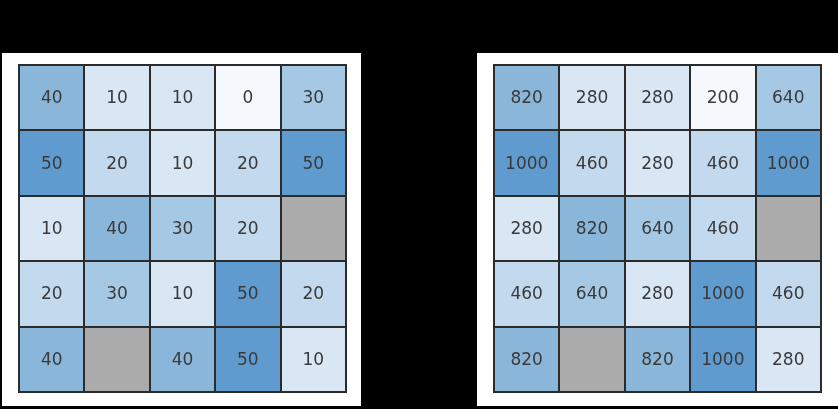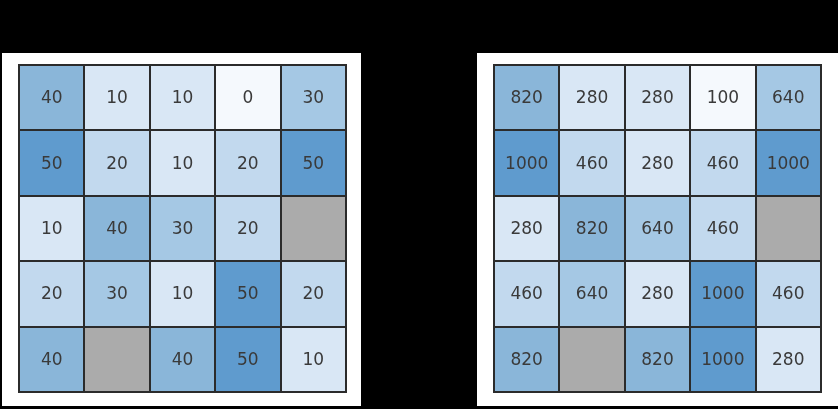--- a/index.html
+++ b/index.html
@@ -75,21 +75,21 @@
       <div class="cell" style="background: rgb(95, 155, 206);">50</div>
       <div class="cell" style="background: rgb(217, 231, 245);">10</div>
     </div>
 </div>
 
 <div class="panel panel-right">
   <div class="heatmap">
       <div class="cell" style="background: rgb(138, 182, 217);">820</div>
       <div class="cell" style="background: rgb(217, 231, 245);">280</div>
       <div class="cell" style="background: rgb(217, 231, 245);">280</div>
-      <div class="cell" style="background: rgb(245, 249, 253);">100</div>
+      <div class="cell" style="background: rgb(245, 249, 253);">200</div>
       <div class="cell" style="background: rgb(165, 200, 228);">640</div>
       <div class="cell" style="background: rgb(95, 155, 206);">1000</div>
       <div class="cell" style="background: rgb(194, 217, 238);">460</div>
       <div class="cell" style="background: rgb(217, 231, 245);">280</div>
       <div class="cell" style="background: rgb(194, 217, 238);">460</div>
       <div class="cell" style="background: rgb(95, 155, 206);">1000</div>
       <div class="cell" style="background: rgb(217, 231, 245);">280</div>
       <div class="cell" style="background: rgb(138, 182, 217);">820</div>
       <div class="cell" style="background: rgb(165, 200, 228);">640</div>
       <div class="cell" style="background: rgb(194, 217, 238);">460</div>

